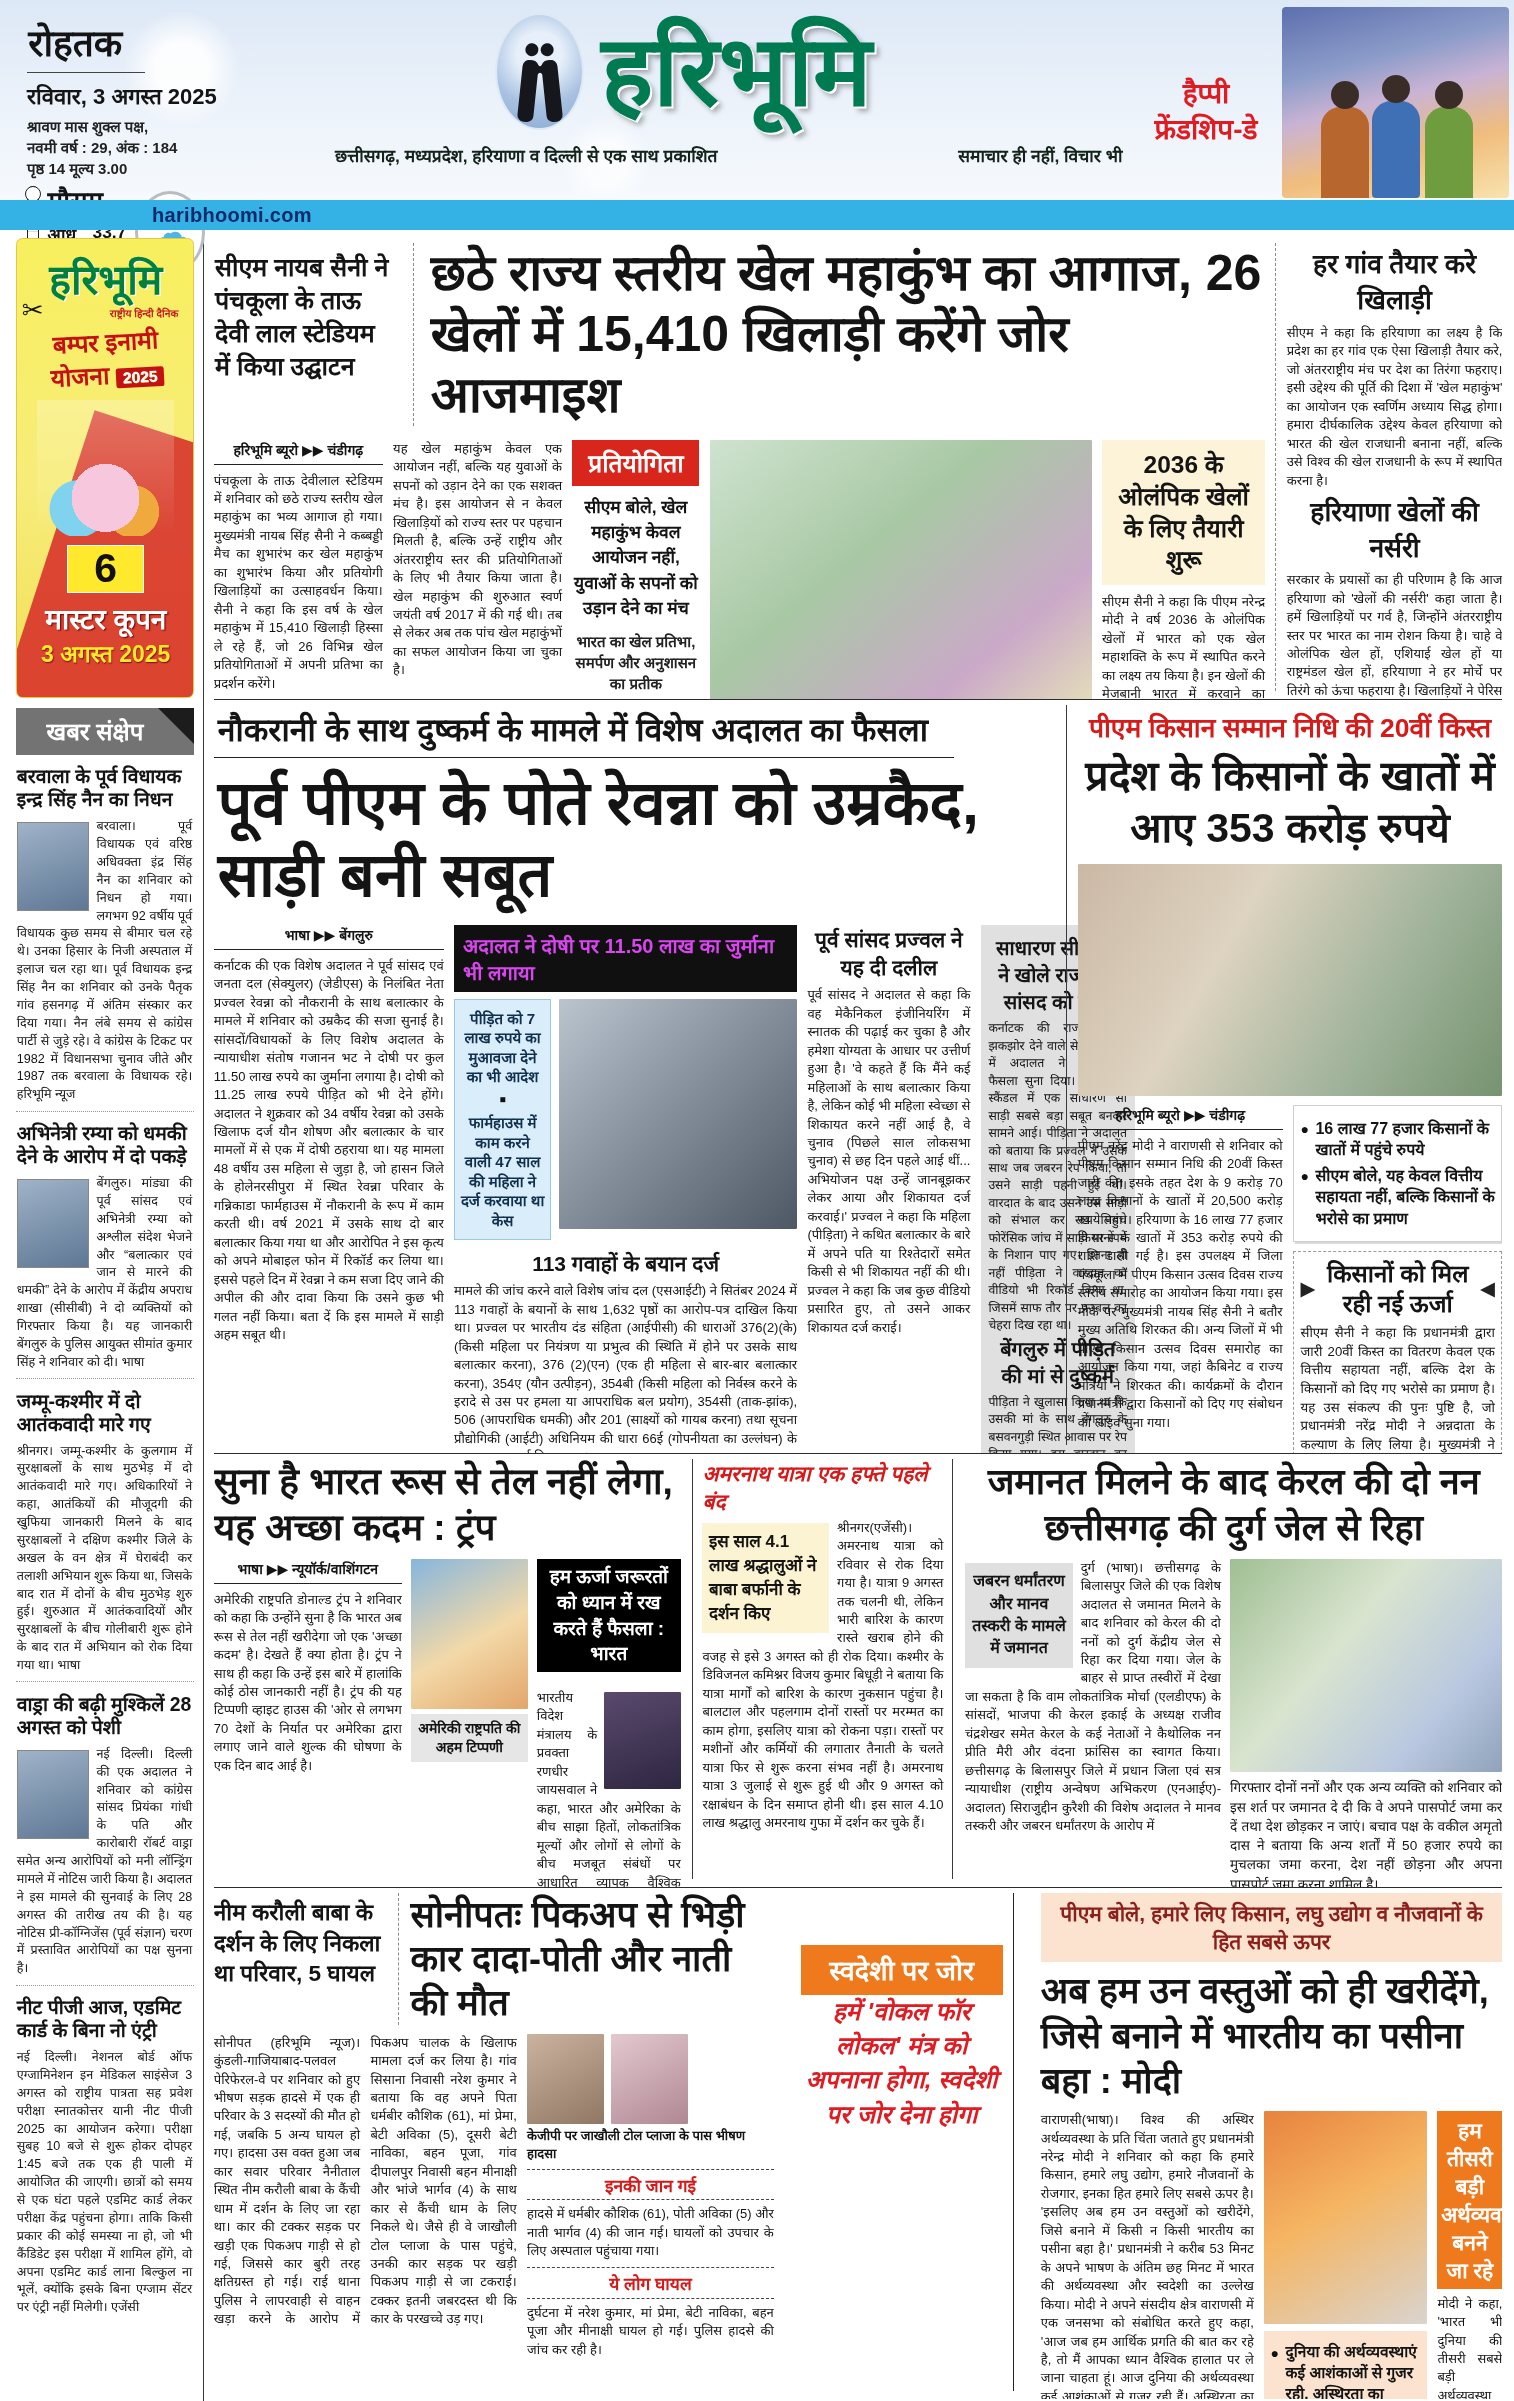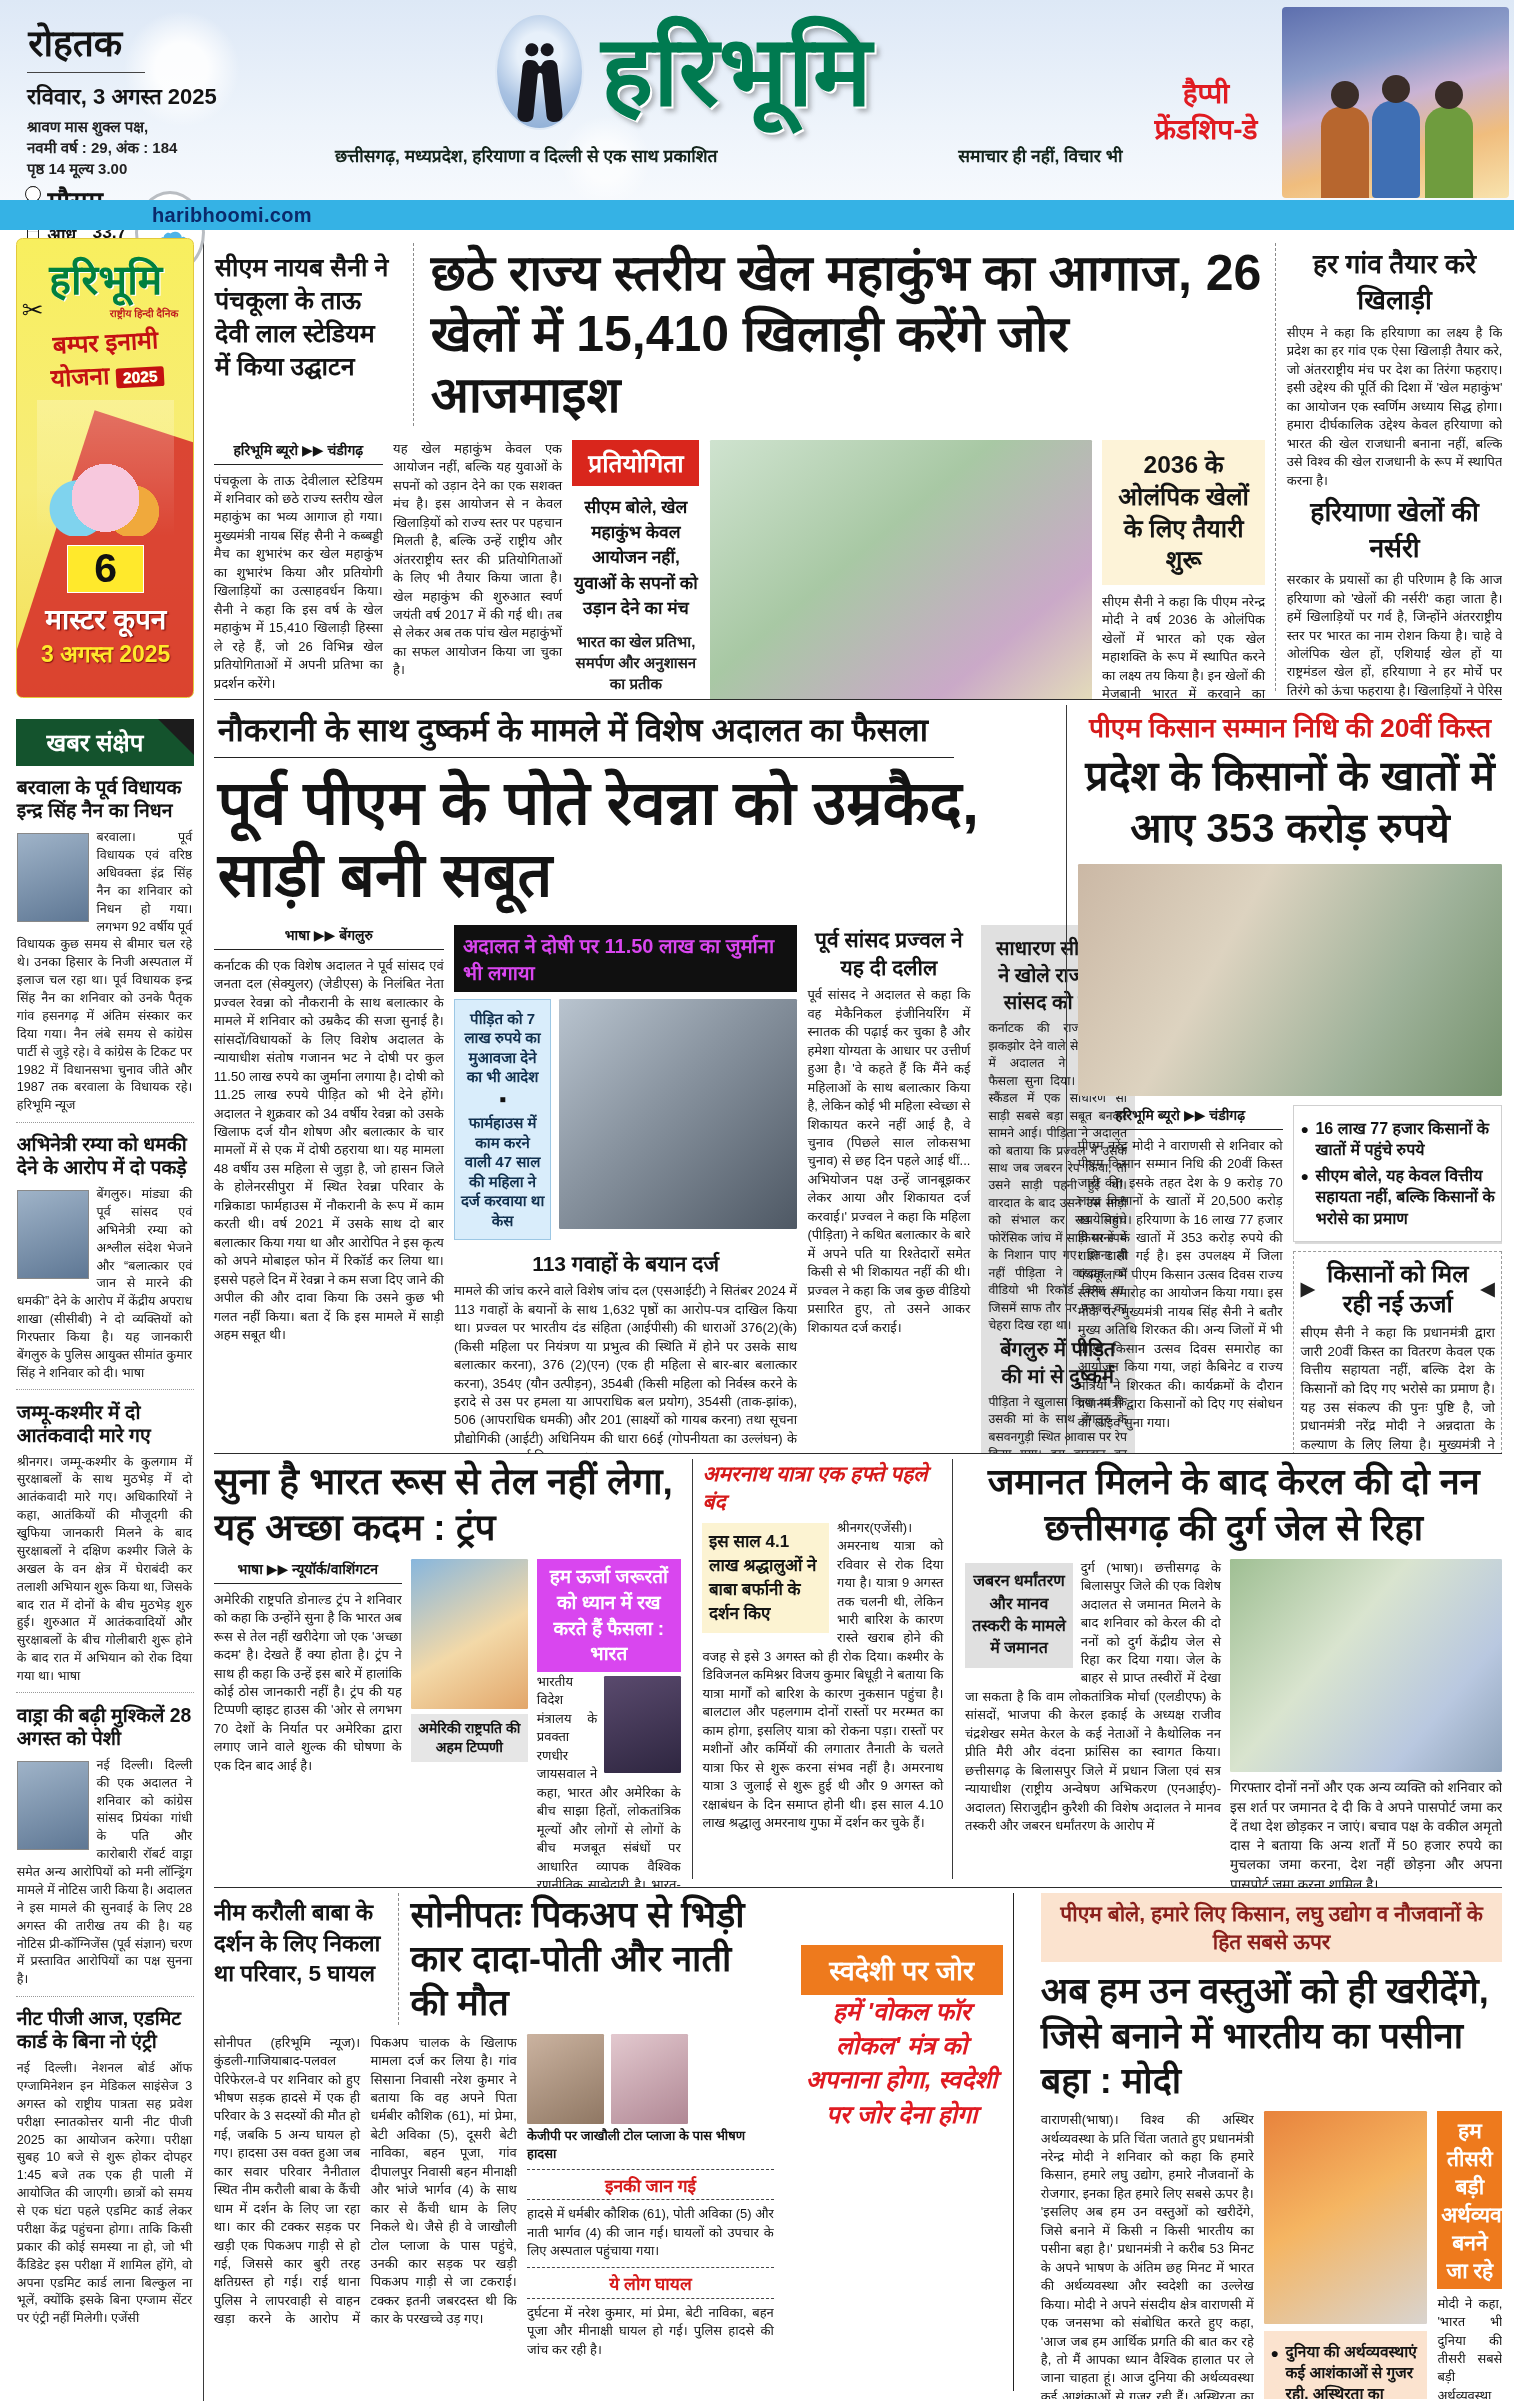--- a/index.html
+++ b/index.html
@@ -65,21 +65,21 @@
   .ad::before{content:"";position:absolute;right:-45px;top:194px;width:194px;height:297px;background:#d62828;transform:rotate(18deg);opacity:.85;}
   .scissors{position:absolute;left:5.2px;top:56px;font-size:26px;color:#111;}
   .ad-brand{font-size:41px;font-weight:900;color:#00803f;text-shadow:1.3px 1.3px 0 #fff;position:relative;}
   .ad-sub{font-size:10.3px;font-weight:700;color:#c02020;text-align:right;padding-right:7.7px;position:relative;}
   .ad-scheme{font-size:24.5px;font-weight:900;color:#c41111;text-shadow:0.6px 0.6px 0 #ffe88a;margin-top:5.2px;position:relative;transform:rotate(-3deg);}
   .ad-year{display:inline-block;background:#c41111;color:#fff;font-size:15.5px;font-weight:800;padding:1.3px 6.5px;border-radius:2.6px;}
   .ad-gifts{height:136px;margin:9px 11.6px;position:relative;background:radial-gradient(circle at 50% 72%,#f7c8dd 0 34px,transparent 34px),radial-gradient(circle at 30% 80%,#7fd3ee 0 28px,transparent 29px),radial-gradient(circle at 70% 82%,#f0a93c 0 26px,transparent 26.5px),linear-gradient(180deg,rgba(255,255,255,.25),rgba(255,255,255,0));}
   .ad-num{width:77px;margin:0 auto;background:#ffe92c;border:1.9px solid #fff;color:#111;font-size:41px;font-weight:900;line-height:1.1;position:relative;}
   .ad-coupon{font-size:28px;font-weight:900;color:#fff;text-shadow:1.3px 1.3px 1.3px #7a0c0c;margin-top:6.5px;position:relative;}
   .ad-date{font-size:23px;font-weight:900;color:#ffe92c;text-shadow:0.6px 0.6px 1.3px #7a0c0c;position:relative;}
-  .rail-header{margin-top:21px;background:#14532d;color:#fff;font-size:24px;font-weight:800;padding:6.5px 0 7.7px 31px;position:relative;}
+  .rail-header{margin-top:10px;background:#737373;color:#fff;font-size:24px;font-weight:800;padding:6.5px 0 7.7px 31px;position:relative;}
   .rail-header::after{content:"";position:absolute;right:0;top:0;border-top:36px solid #1c1c1c;border-left:36px solid transparent;}
   .rail-story{padding:10.3px 1.3px 6.5px 1.3px;border-bottom:1.3px dotted #999;}
   .rail-story:last-child{border-bottom:none;}
   .rail-title{font-size:19.4px;font-weight:800;line-height:1.2;margin-bottom:6.5px;}
   .rail-body{font-size:12.6px;line-height:1.42;text-align:justify;}
   .rail-photo{float:left;width:72px;height:89px;margin:3.9px 7.7px 2.6px 0;background:linear-gradient(160deg,#9fb3c8,#5e7794);border:0.6px solid #888;}
 
   
   .secA{display:flex;gap:10.3px;max-height:462px;overflow:hidden;}
   .secA-main{flex:1;min-width:0;}
@@ -135,21 +135,21 @@
   
   .secC{display:flex;gap:11.6px;max-height:434px;overflow:hidden;}
   .trump{width:467px;flex:none;}
   .trump-headline{font-size:37px;font-weight:900;line-height:1.25;}
   .trump-grid{display:flex;gap:9px;margin-top:7.7px;}
   .trump-grid .colL{width:188px;flex:none;}
   .trump-photo-col{width:117px;flex:none;}
   .photoT{height:150px;background:linear-gradient(150deg,#87b6dd 0%,#f3d9a8 55%,#e2a66a 100%);}
   .photo-cap{background:#e6e6e6;font-size:14px;font-weight:800;text-align:center;line-height:1.35;padding:5.2px 2.6px;margin-top:5.2px;}
   .trump-blue{flex:1;min-width:0;}
-  .blue-head{background:#d946ef;color:#fff;font-size:19px;font-weight:900;text-align:center;line-height:1.35;padding:5.2px 3.9px;margin-bottom:1px;}
+  .blue-head{background:#000000;color:#fff;font-size:19px;font-weight:900;text-align:center;line-height:1.35;padding:5.2px 3.9px;margin-bottom:17px;}
   .photoT2{float:right;width:77px;height:97px;background:linear-gradient(160deg,#5a4a6e,#2e2640);margin:2.6px 0 3.9px 6.5px;}
   .amarnath{width:261px;flex:none;border-left:1.3px solid #3a3a3a;border-right:1.3px solid #3a3a3a;padding:0 9px;}
   .am-kicker{color:#d61a1a;font-size:21px;font-weight:900;font-style:italic;margin-bottom:3.9px;}
   .am-headline{font-size:28px;font-weight:900;line-height:1.3;border-bottom:1.3px solid #222;padding-bottom:6.5px;margin-bottom:6.5px;}
   .yellow-box{float:left;width:127px;background:#fcf3d2;font-size:17px;font-weight:800;line-height:1.4;padding:7.7px 6.5px;margin:3.9px 7.7px 3.9px 0;}
   .nuns{flex:1;min-width:0;}
   .nuns-headline{font-size:36px;font-weight:900;line-height:1.28;text-align:center;margin-bottom:7.7px;}
   .nuns-grid{display:flex;gap:9px;}
   .nuns-grid .colL{width:256px;flex:none;}
   .gray-note{float:left;width:108px;background:#e0e0e0;font-size:16px;font-weight:800;text-align:center;line-height:1.4;padding:7.7px 5.2px;margin:3.9px 7.7px 2.6px 0;}

